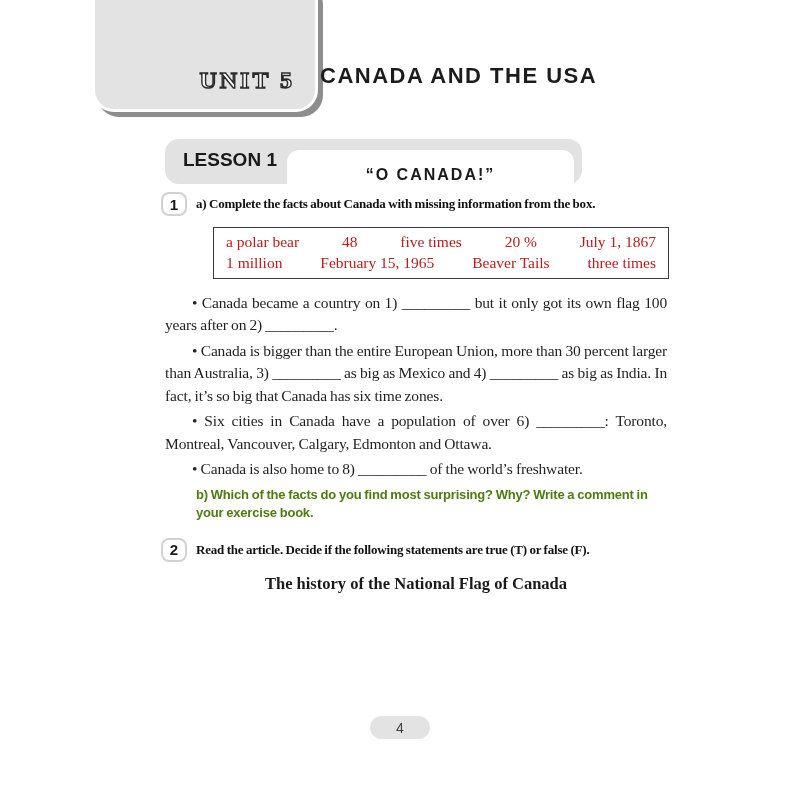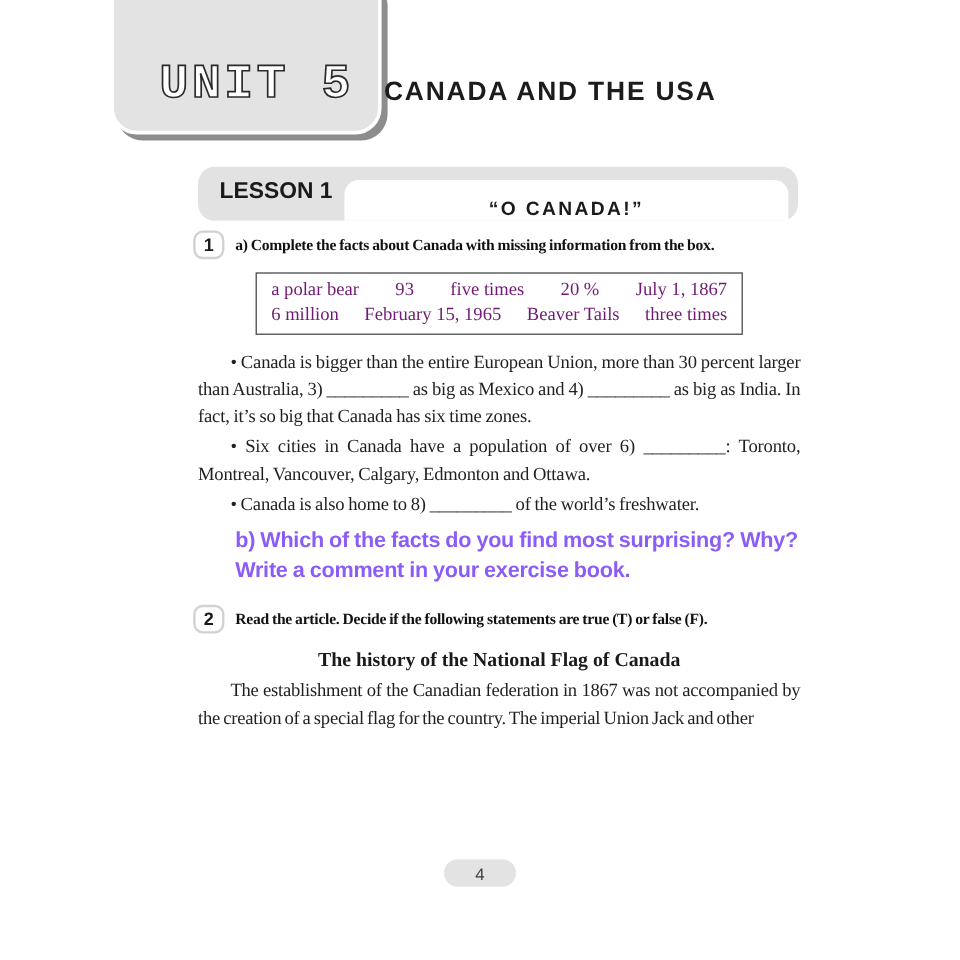--- a/index.html
+++ b/index.html
@@ -20,44 +20,44 @@
     left: 92px; top: -22px;
     width: 226px; height: 134px;
     background: #e3e3e3;
     border: 3px solid #ffffff;
     border-radius: 22px;
     box-shadow: 5px 5px 0 #8d8d8d;
   }
   .unit-tab-label {
     position: absolute;
     right: 20px; bottom: 15px;
-    font-family: Liberation Mono, monospace;
+    font-family: Liberation Serif, serif;
     font-weight: 800;
-    font-size: 40px;
+    font-size: 24px;
     letter-spacing: 3px;
     color: #ffffff;
     -webkit-text-stroke: 1.4px #2a2a2a;
   }
   .unit-title {
     position: absolute;
     left: 320px; top: 58px;
     height: 36px;
     display: flex; align-items: center;
     font-family: "Liberation Sans", sans-serif;
     font-weight: bold;
     font-size: 22px;
     letter-spacing: 1.5px;
     color: #1c1c1c;
   }
 
   
   .lesson-bar {
     position: absolute;
     left: 165px; top: 139px;
-    width: 500px; height: 45px;
+    width: 417px; height: 45px;
     background: #e2e2e2;
     border-radius: 14px;
   }
   .lesson-label {
     position: absolute;
     left: 18px; top: 0; bottom: 4px;
     display: flex; align-items: center;
     font-family: "Liberation Sans", sans-serif;
     font-weight: bold;
     font-size: 19px;
@@ -109,26 +109,26 @@
     letter-spacing: -0.2px;
     word-spacing: -0.5px;
     color: #111;
     line-height: 1.35;
     padding-top: 3px;
   }
 
   
   .word-box {
     margin: 11px 0 0 48px;
-    width: 406px;
+    width: 456px;
     border: 1.5px solid #3b3b3b;
     padding: 4px 12px;
     font-size: 15.5px;
     line-height: 1.35;
-    color: #701a75;
+    color: #b91c1c;
   }
   .word-row { display: flex; justify-content: space-between; }
   .word-row span { white-space: nowrap; }
 
   
   .facts { margin-top: 13px; }
   .fact {
     font-size: 15.5px;
     line-height: 1.45;
     text-align: justify;
@@ -136,25 +136,25 @@
     letter-spacing: -0.15px;
     word-spacing: -0.5px;
     margin-bottom: 3px;
     color: #1f1f1f;
   }
 
   .sub-instr {
     margin: 5px 0 0 31px;
     font-family: "Liberation Sans", sans-serif;
     font-weight: bold;
-    font-size: 18px;
+    font-size: 13px;
     letter-spacing: -0.2px;
     word-spacing: -0.5px;
     line-height: 1.4;
-    color: #8b5cf6;
+    color: #4d7c0f;
   }
 
   .ex2-row { margin-top: 16px; }
 
   
   .article-title {
     margin-top: 12px;
     text-align: center;
     font-weight: bold;
     font-size: 16.5px;
@@ -205,46 +205,46 @@
   <div class="content">
 
     <div class="exercise-row">
       <div class="num-badge">1</div>
       <div class="instr">a) Complete the facts about Canada with missing information from the box.</div>
     </div>
 
     <div class="word-box">
       <div class="word-row">
         <span>a polar bear</span>
-        <span>93</span>
+        <span>48</span>
         <span>five times</span>
         <span>20 %</span>
         <span>July 1, 1867</span>
       </div>
       <div class="word-row">
-        <span>6 million</span>
+        <span>1 million</span>
         <span>February 15, 1965</span>
         <span>Beaver Tails</span>
         <span>three times</span>
       </div>
     </div>
 
     <div class="facts">
+      <p class="fact">• Canada became a country on 1) _________ but it only got its own flag 100 years after on 2) _________.</p>
       <p class="fact">• Canada is bigger than the entire European Union, more than 30 percent larger than Australia, 3) _________ as big as Mexico and 4) _________ as big as India. In fact, it’s so big that Canada has six time zones.</p>
       <p class="fact">• Six cities in Canada have a population of over 6) _________: Toronto, Montreal, Vancouver, Calgary, Edmonton and Ottawa.</p>
       <p class="fact">• Canada is also home to 8) _________ of the world’s freshwater.</p>
     </div>
 
     <div class="sub-instr">b) Which of the facts do you find most surprising? Why? Write a comment in your exercise book.</div>
 
     <div class="exercise-row ex2-row">
       <div class="num-badge">2</div>
       <div class="instr">Read the article. Decide if the following statements are true (T) or false (F).</div>
     </div>
 
     <div class="article-title">The history of the National Flag of Canada</div>
-    <p class="article-para">The establishment of the Canadian federation in 1867 was not accompanied by the creation of a special flag for the country. The imperial Union Jack and other</p>
 
   </div>
 
   <div class="page-pill">4</div>
 
 </div>
 
 </body></html>

